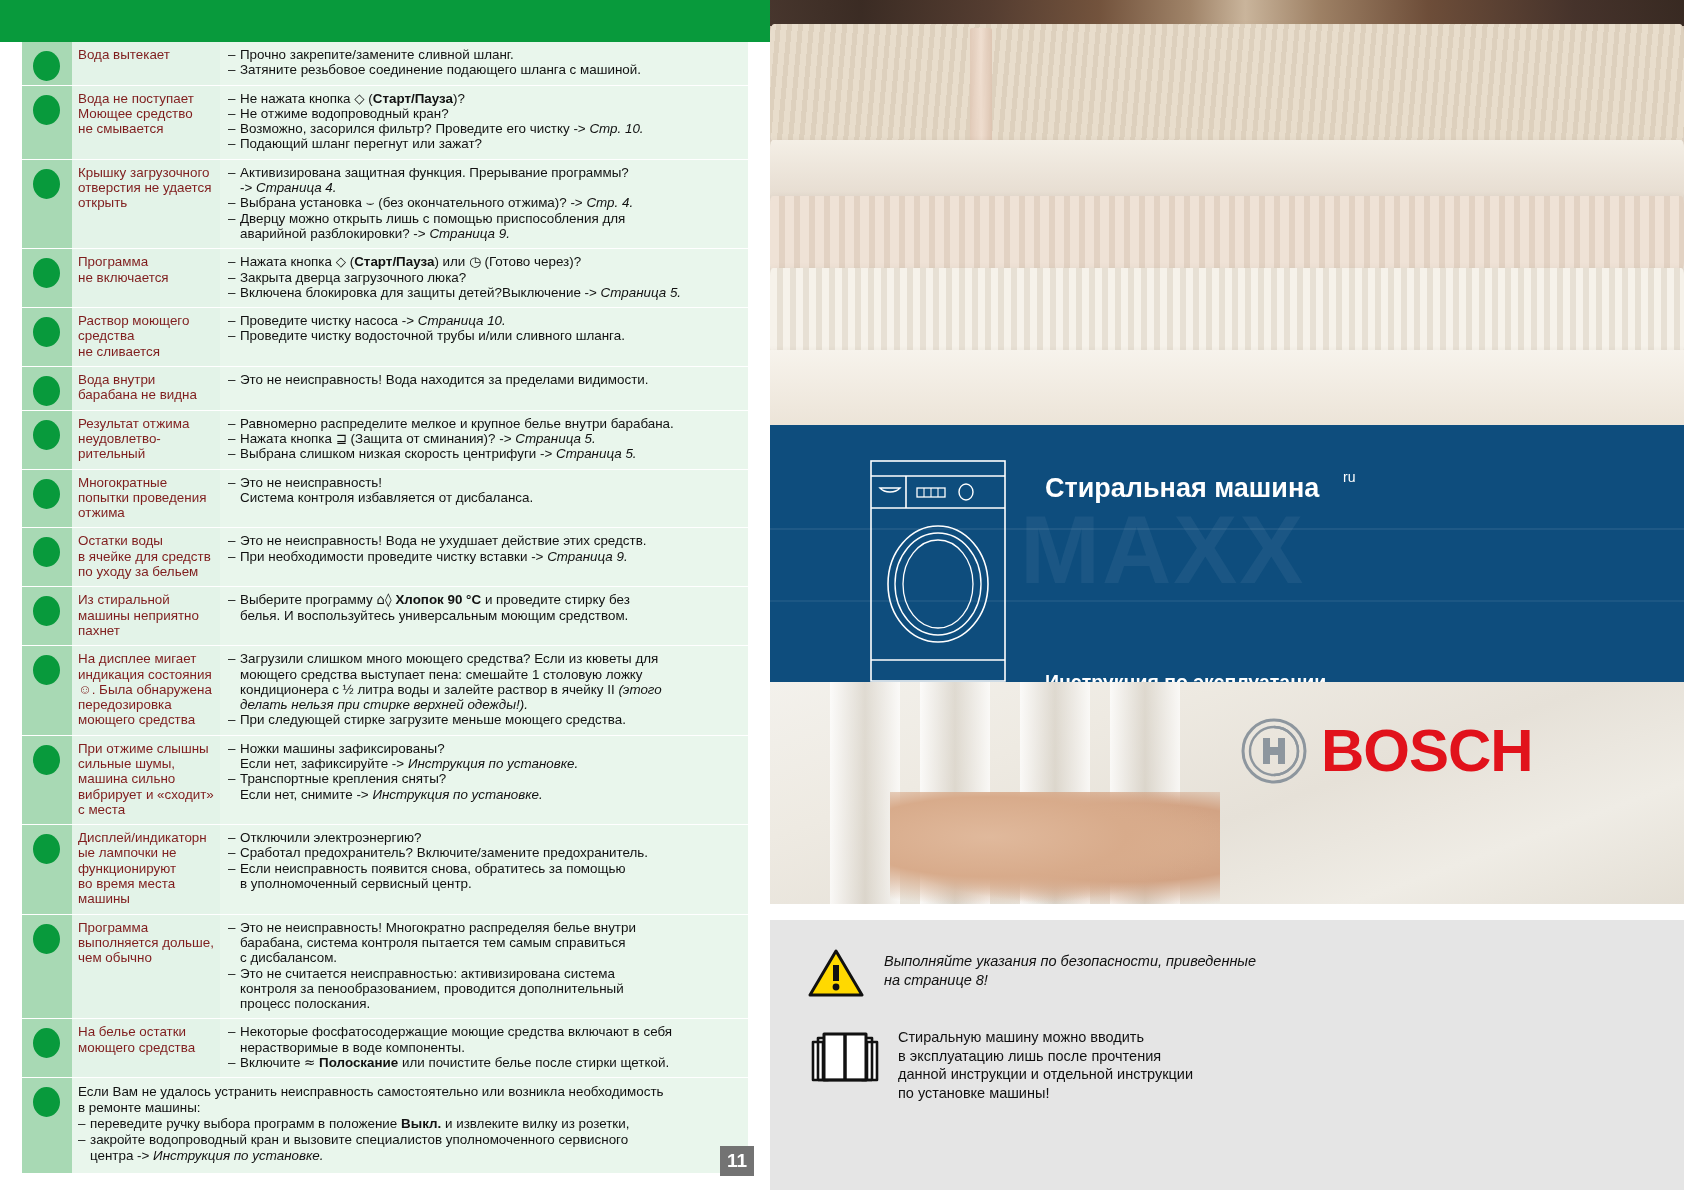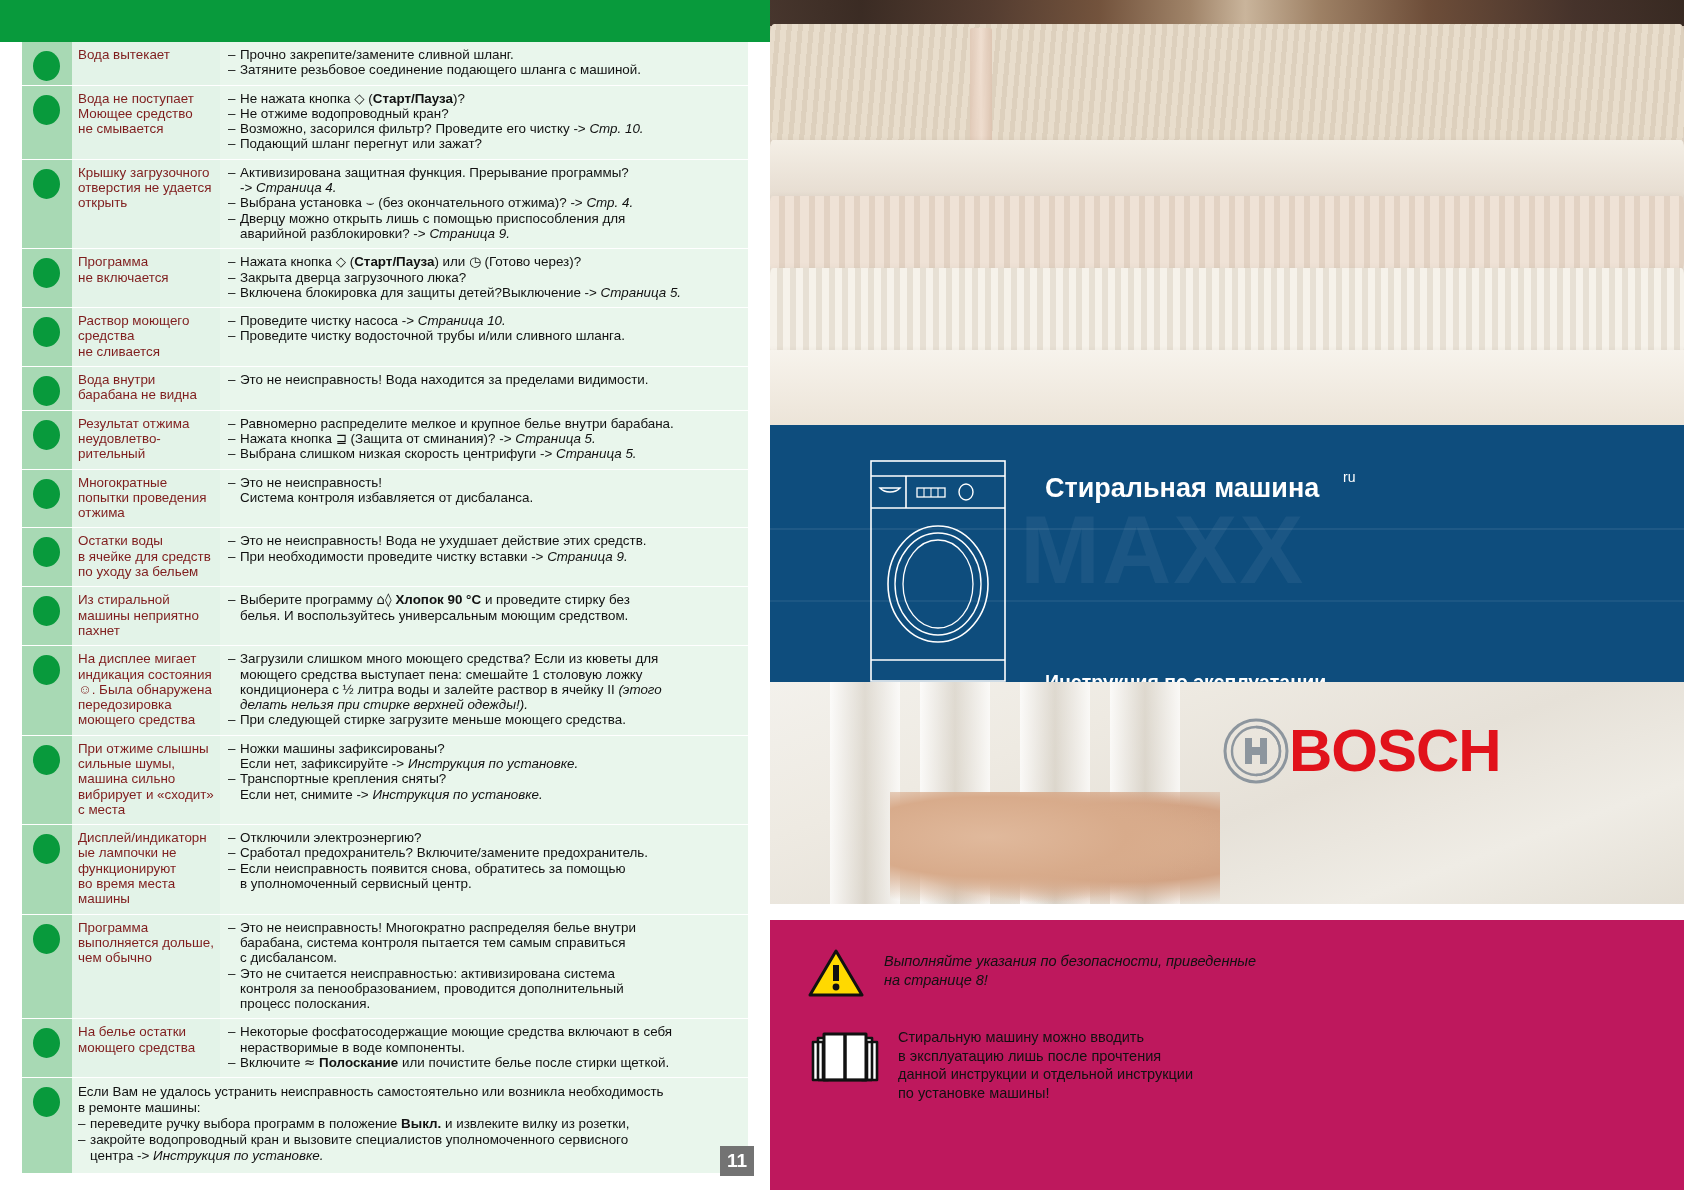--- a/index.html
+++ b/index.html
@@ -195,37 +195,37 @@
   .photo-bottom {
     position: absolute; left: 0; top: 682px; width: 914px; height: 222px;
     overflow: hidden;
     background: linear-gradient(160deg,#f3f1ec 0%,#eeeae2 28%,#e6e1d8 55%,#efece5 78%,#e4dfd5 100%);
   }
   .drape {
     position: absolute; top: 0; height: 222px; width: 70px;
     background: linear-gradient(90deg,rgba(255,255,255,.75),rgba(205,198,186,.5),rgba(255,255,255,.7));
   }
   .bosch-wrap {
-    position: absolute; left: 453px; top: 36px;
-    display: flex; align-items: center; 
+    position: absolute; left: 471px; top: 36px;
+    display: flex; align-items: center; gap: 14px;
   }
   .bosch-logo { width: 66px; height: 66px; }
   .bosch-word {
     font-size: 60px; font-weight: bold; color: #e1121b;
     letter-spacing: -1px; line-height: 60px;
     font-family: "Liberation Sans", sans-serif;
   }
   .hands {
     position: absolute; left: 120px; top: 110px; width: 330px; height: 112px;
     background: radial-gradient(ellipse at 30% 40%,#e0b99c 0%,#d8ab8b 42%,rgba(216,171,139,0) 72%),
                 radial-gradient(ellipse at 72% 45%,#dcb394 0%,#d2a384 45%,rgba(210,163,132,0) 75%);
   }
 
   
-  .notes { position: absolute; left: 0; top: 920px; width: 914px; height: 270px; background:#be185d; }
+  .notes { position: absolute; left: 0; top: 920px; width: 914px; height: 270px; background:#e5e5e5; }
   .note { position: absolute; display: flex; align-items: flex-start; }
   .note-1 { left: 38px; top: 28px; }
   .note-2 { left: 38px; top: 106px; }
   .warn-icon { width: 56px; height: 50px; flex: 0 0 56px; }
   .book-icon { width: 74px; height: 62px; flex: 0 0 74px; }
   .note-text {
     margin-left: 20px;
     font-size: 14.5px; line-height: 18.5px; color: #111;
   }
   .note-1 .note-text { font-style: italic; margin-top: 4px; }

